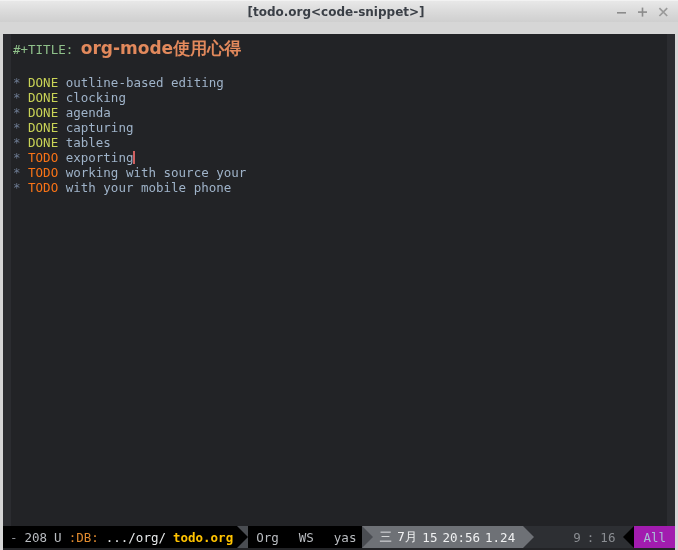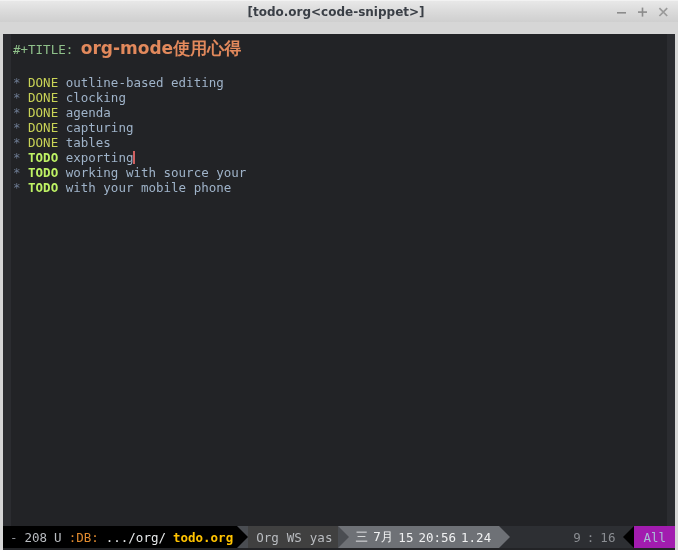--- a/index.html
+++ b/index.html
@@ -116,21 +116,21 @@
     height: 23px;
     line-height: 23px;
     padding-left: 2px;
   }
   .line.blank { height: 15px; }
 
   .tok-keyword   { color: #8fc08a; }
   .tok-title     { color: #e2895c; font-weight: bold; font-size: 17px; }
   .tok-star      { color: #6d7b92; }
   .tok-done      { color: #c9d356; }
-  .tok-todo      { color: #bef264; font-weight: bold; }
+  .tok-todo      { color: #f97316; }
   .tok-body      { color: #9fb3c9; }
 
   .cursor {
     display: inline-block;
     width: 2px;
     height: 13px;
     background: #d06060;
     vertical-align: -2px;
     margin-left: 0px;
   }
@@ -156,21 +156,21 @@
     background: #222326;
   }
 
   .seg {
     display: flex;
     align-items: center;
     white-space: nowrap;
     height: 22px;
   }
   .seg-a { background: #000000; padding-left: 7px; padding-right: 4px; gap: 7px; }
-  .seg-b { background: #404040; padding-left: 8px; padding-right: 6px; gap: 8px; }
+  .seg-b { background: #000000; padding-left: 8px; padding-right: 6px; gap: 20px; }
   .seg-c { background: #6e7176; padding-left: 6px; padding-right: 8px; gap: 5px; }
   .seg-d { background: #2d2f33; padding-left: 10px; padding-right: 8px; gap: 6px; flex: 1; justify-content: flex-end; }
   .seg-e { background: #a21caf; padding-left: 9px; padding-right: 9px; }
 
   .arrow-r {
     width: 11px;
     height: 22px;
     flex: none;
   }
   .arrow-l {

